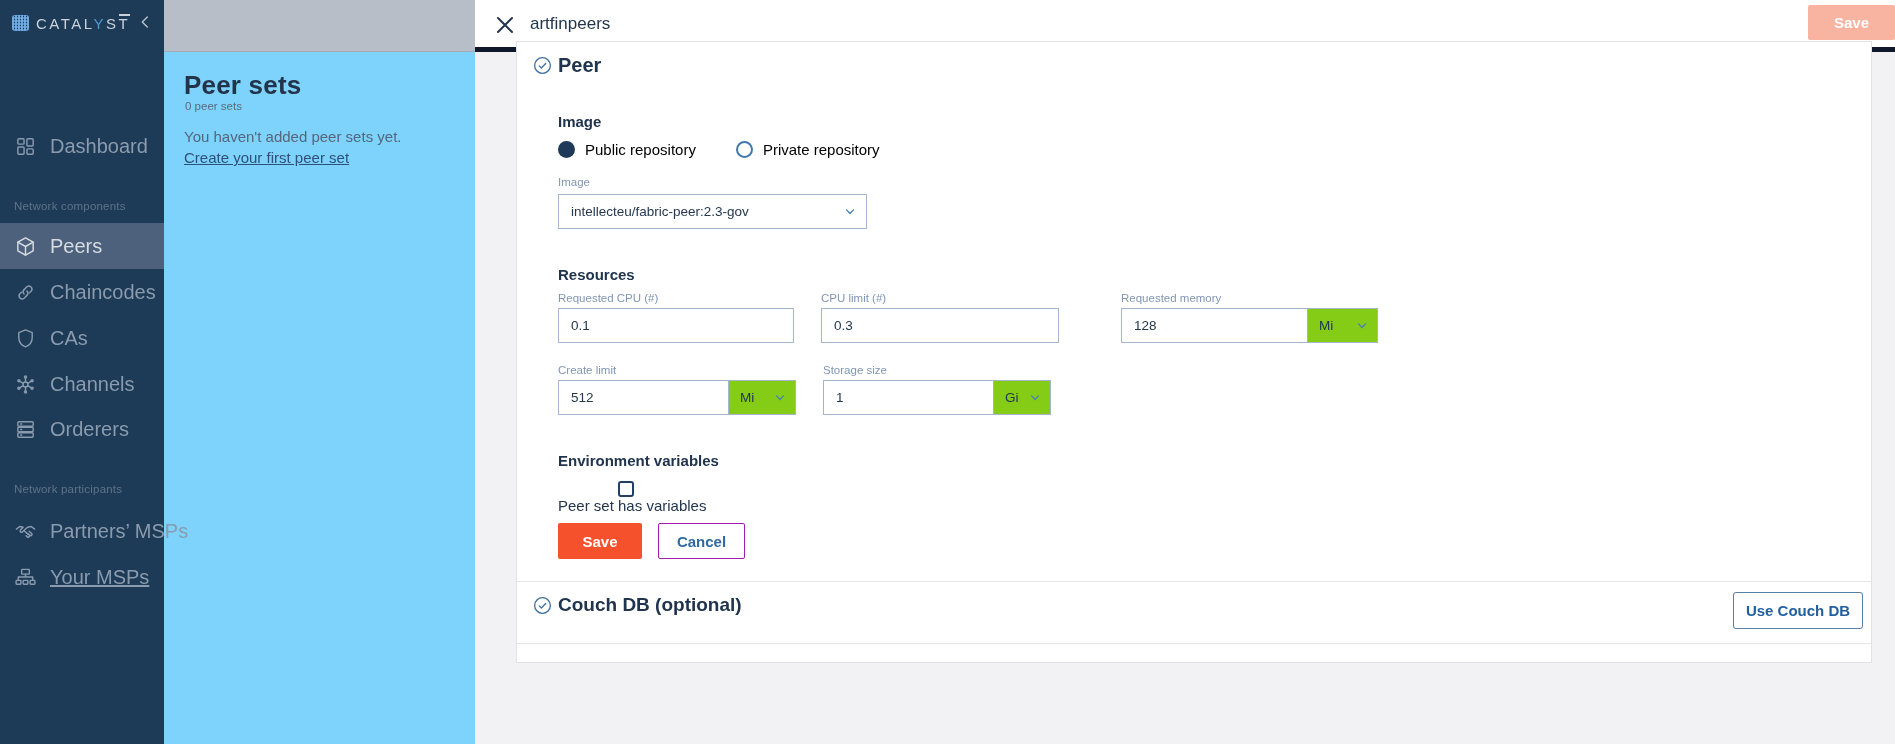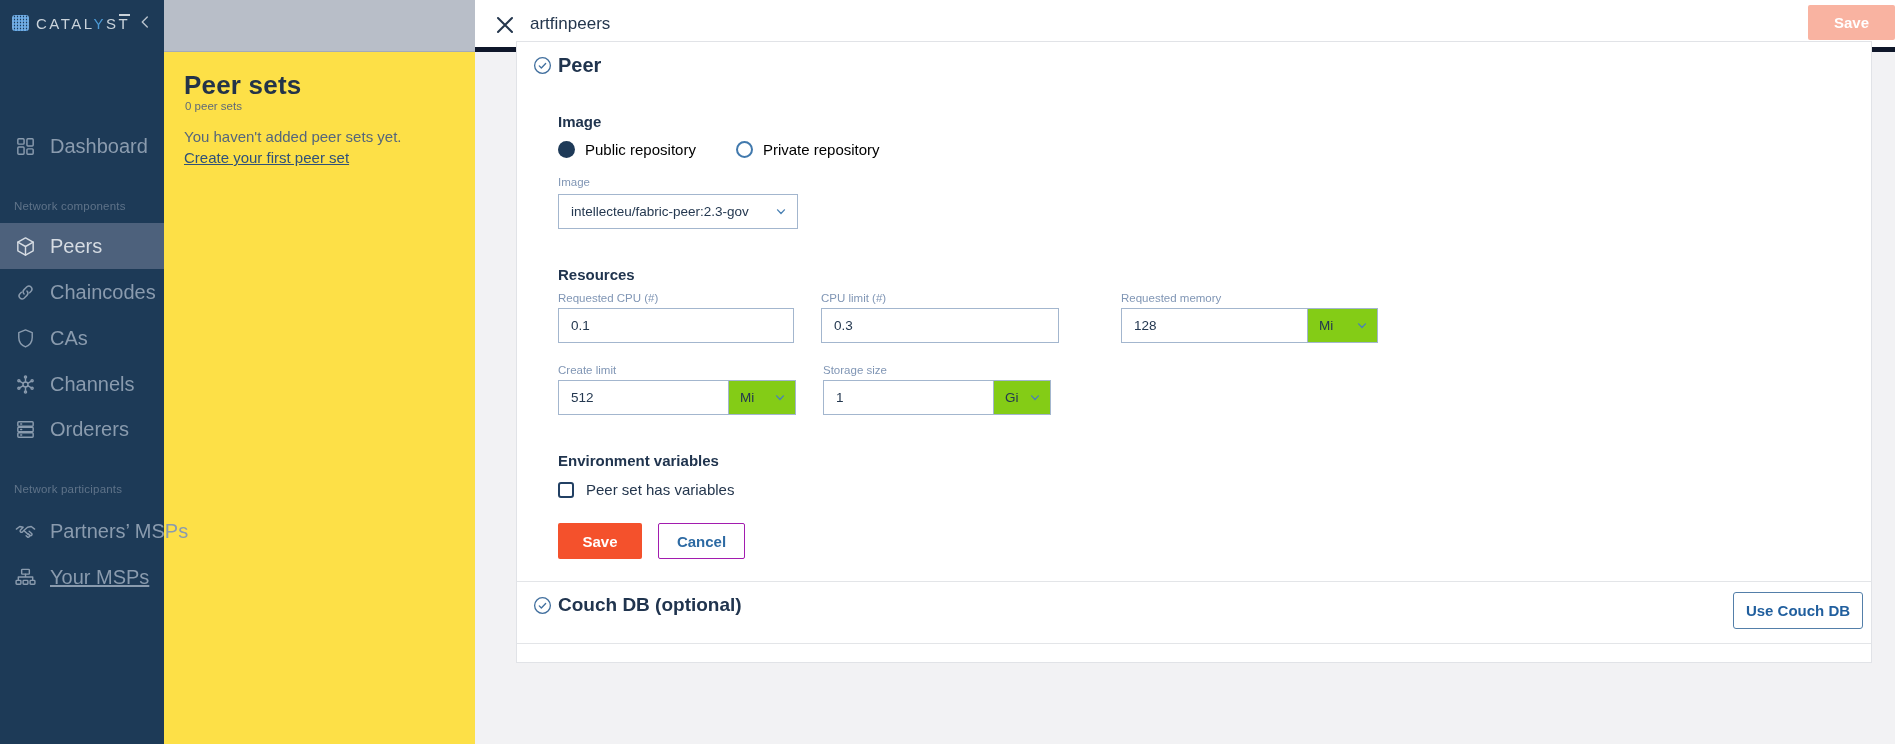--- a/index.html
+++ b/index.html
@@ -21,21 +21,21 @@
 
   .nav-item { position:absolute; left:0; width:164px; height:46px; display:flex; align-items:center; padding-left:14px; color:#8a9bae; font-size:20px; cursor:pointer; }
   .nav-item svg { width:23px; height:23px; flex:0 0 23px; margin-right:13px; stroke:#8a9bae; }
   .nav-item.active { background:#4d617c; color:#d6dce3; }
   .nav-item.active svg { stroke:#d6dce3; }
   .nav-label { white-space:nowrap; }
   .nav-section { position:absolute; left:14px; font-size:11.5px; color:#5f7389; letter-spacing:.2px; }
   .icon-stroke { fill:none; stroke-width:1.5; stroke-linecap:round; stroke-linejoin:round; }
 
   
-  .panel { position:absolute; left:164px; top:0; width:311px; height:744px; background:#fde047; z-index:2; }
+  .panel { position:absolute; left:164px; top:0; width:311px; height:744px; background:#7dd3fc; z-index:2; }
   .panel-topbar { position:absolute; top:0; left:0; right:0; height:52px; background:#b8bec8; border-bottom:1px solid #a3abb9; }
   .panel-title { position:absolute; left:20px; top:70px; font-size:26px; font-weight:bold; color:#233349; letter-spacing:.2px; }
   .panel-subtitle { position:absolute; left:21px; top:100px; font-size:11.5px; color:#5f6a79; }
   .panel-empty { position:absolute; left:20px; top:127px; font-size:15px; color:#56667b; line-height:20px; }
   .panel-link { display:inline-block; margin-top:1px; color:#2f5179; text-decoration:underline; cursor:pointer; }
 
   
   .content { position:absolute; left:475px; top:0; right:0; height:744px; background:#f2f2f4; }
   .topbar { position:absolute; top:0; left:0; right:0; height:52px; background:#ffffff; border-bottom:5px solid #0f172a; }
   .close-btn { position:absolute; left:18px; top:13px; width:24px; height:24px; color:#24364d; cursor:pointer; }
@@ -66,21 +66,21 @@
   .field .f-label { display:block; margin-bottom:4px; }
   .tbox { height:35px; border:1px solid #a3b6ce; background:#fff; font-family:"Liberation Sans",sans-serif;
     font-size:13.5px; color:#243850; padding:0 10px 0 12px; outline:none; }
   .group { display:flex; }
   .unit { height:35px; border:1px solid #a3b6ce; margin-left:-1px; background:#84cc16; display:flex; align-items:center;
     justify-content:space-between; padding:0 9px 0 11px; font-size:13.5px; color:#243850; cursor:pointer; }
   .unit svg, .sel svg { width:12px; height:12px; color:#4b82b4; }
   .sel { height:35px; border:1px solid #a3b6ce; background:#fff; display:flex; align-items:center; justify-content:space-between;
     padding:0 10px 0 12px; font-size:13.5px; color:#243850; cursor:pointer; }
 
-  .chk-row { position:absolute; left:41px; top:439px; display:flex; align-items:center; font-size:15px; color:#24364d; }
+  .chk-row { position:absolute; left:41px; top:439px; display:flex; align-items:center; font-size:15px; color:#24364d;flex-direction:column; }
   .chk { width:16px; height:16px; border:2px solid #224063; border-radius:3px; background:#fff; margin-right:12px; cursor:pointer; }
 
   .btn { font-family:"Liberation Sans",sans-serif; font-size:15px; font-weight:bold; border-radius:2px; cursor:pointer; }
   .btn-save { position:absolute; left:41px; top:481px; width:84px; height:36px; background:#f4512c; color:#fff; border:none; }
   .btn-cancel { position:absolute; left:141px; top:481px; width:87px; height:36px; background:#fff; color:#2d6aa3; border:1px solid #a21caf; }
   .btn-couch { position:absolute; left:1216px; top:550px; width:130px; height:37px; background:#fff; color:#215f9e; border:1px solid #537fa9; border-radius:3px; }
 
   .divider { position:absolute; left:0; right:0; height:1px; background:#e3e5e8; }
 </style>
 </head>
@@ -212,21 +212,21 @@
       </div>
 
       <div class="h-bold" style="top:71px;">Image</div>
       <div class="radio-row">
         <span class="radio on"></span>
         <span class="radio-label">Public repository</span>
         <span class="radio off"></span>
         <span class="radio-label">Private repository</span>
       </div>
       <div class="abs f-label" style="left:41px; top:134px;">Image</div>
-      <div class="sel abs" style="left:41px; top:152px; width:240px;">
+      <div class="sel abs" style="left:41px; top:152px; width:309px;">
         <span>intellecteu/fabric-peer:2.3-gov</span>
         <svg viewBox="0 0 14 14" fill="none" stroke="currentColor" stroke-width="1.6" stroke-linecap="round">
             <path d="M3 4.5 L7 8.7 L11 4.5"></path>
           </svg>
       </div>
 
       <div class="h-bold" style="top:224px;">Resources</div>
 
       <div class="field" style="left:41px; top:250px;">
         <span class="f-label">Requested CPU (#)</span>

